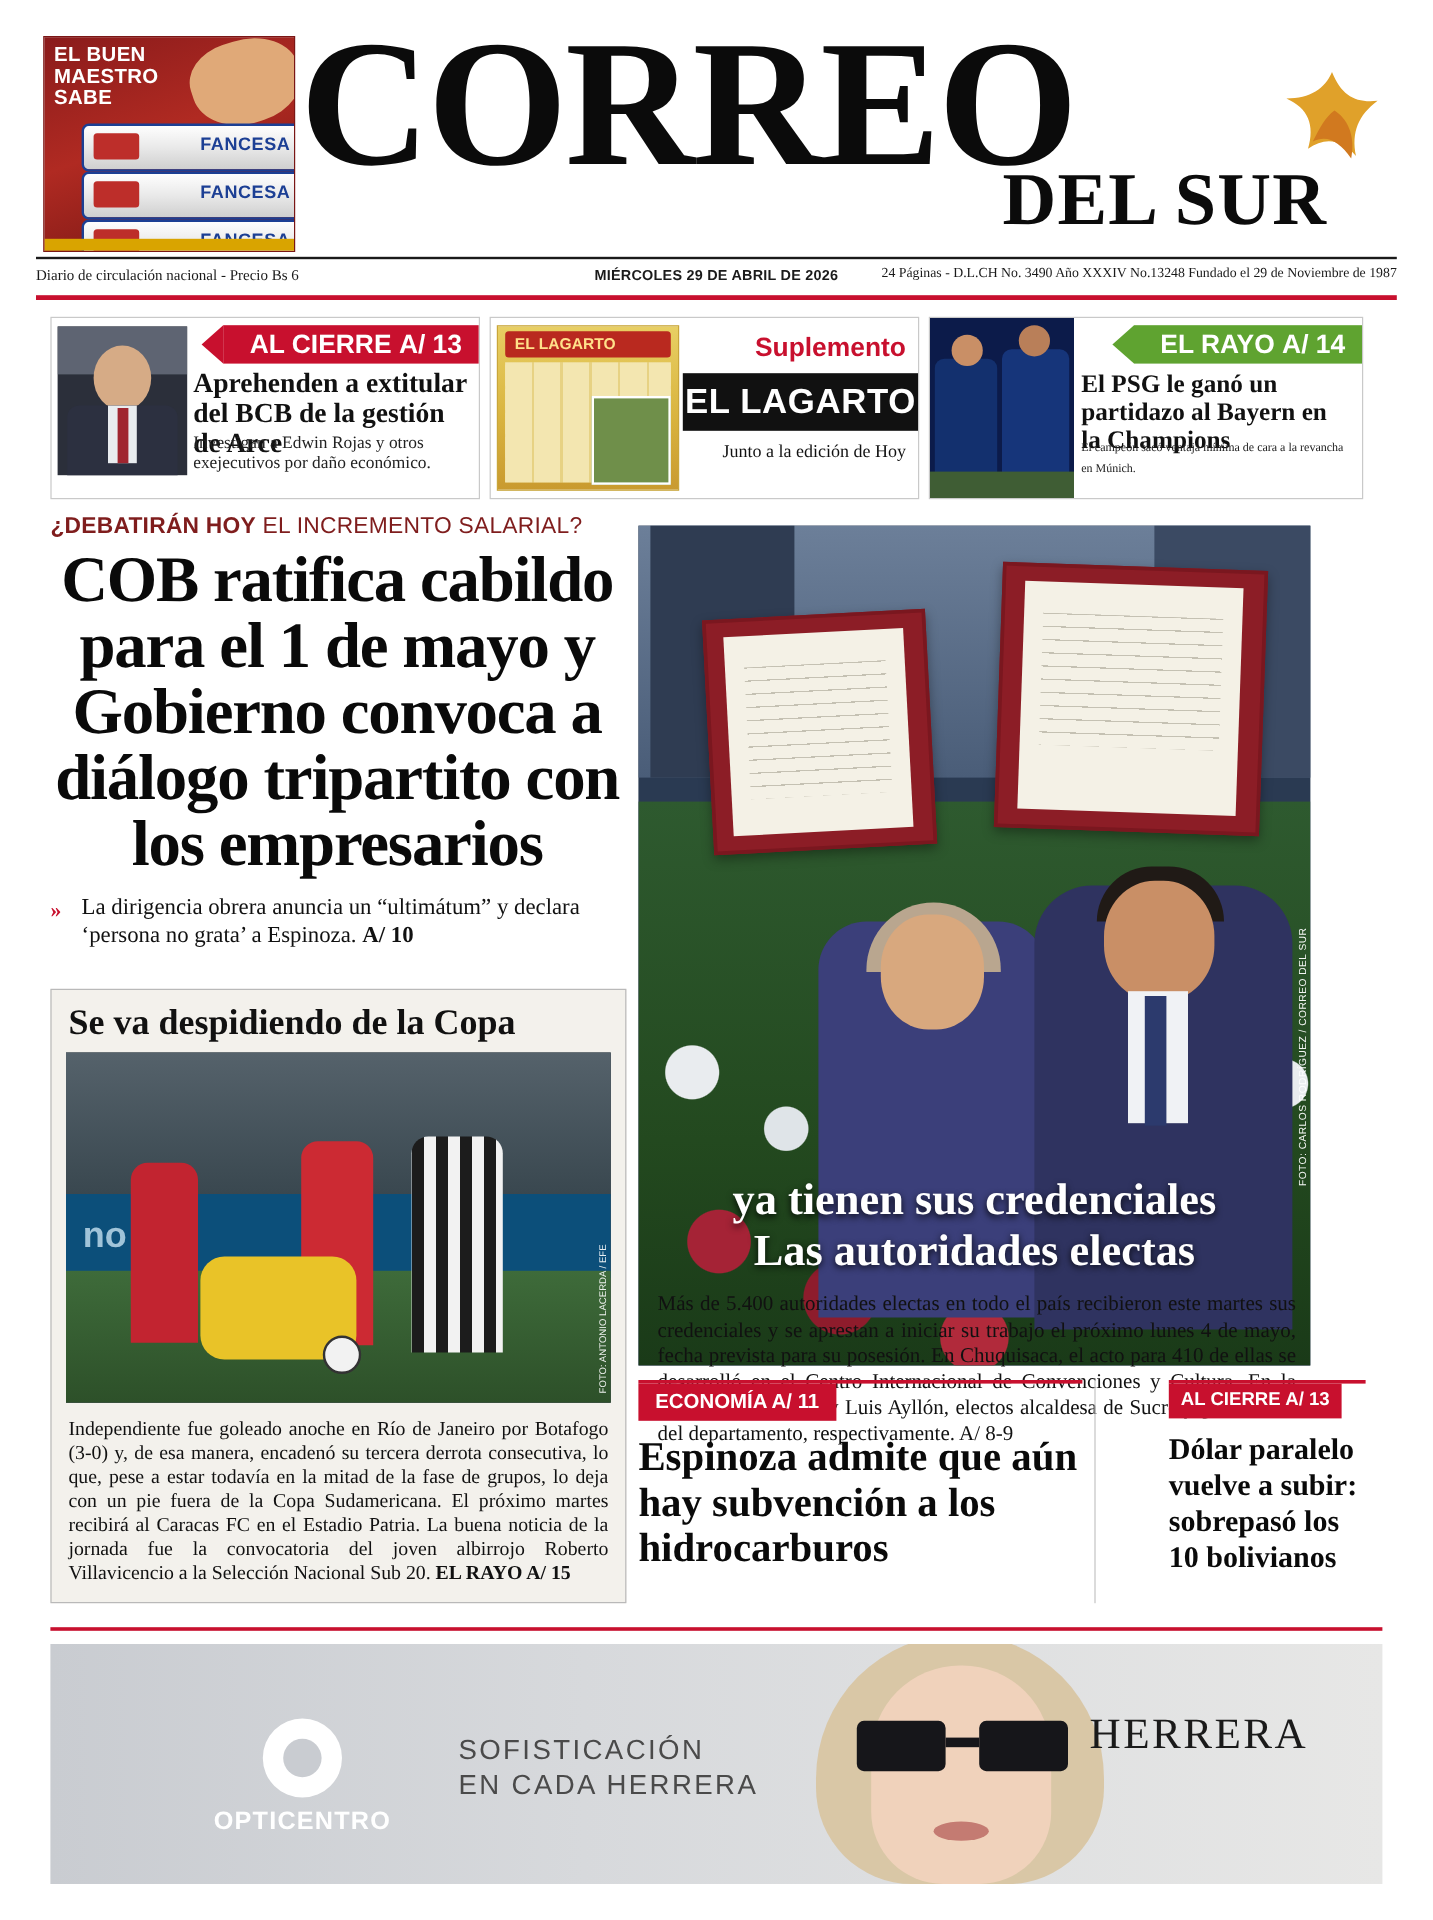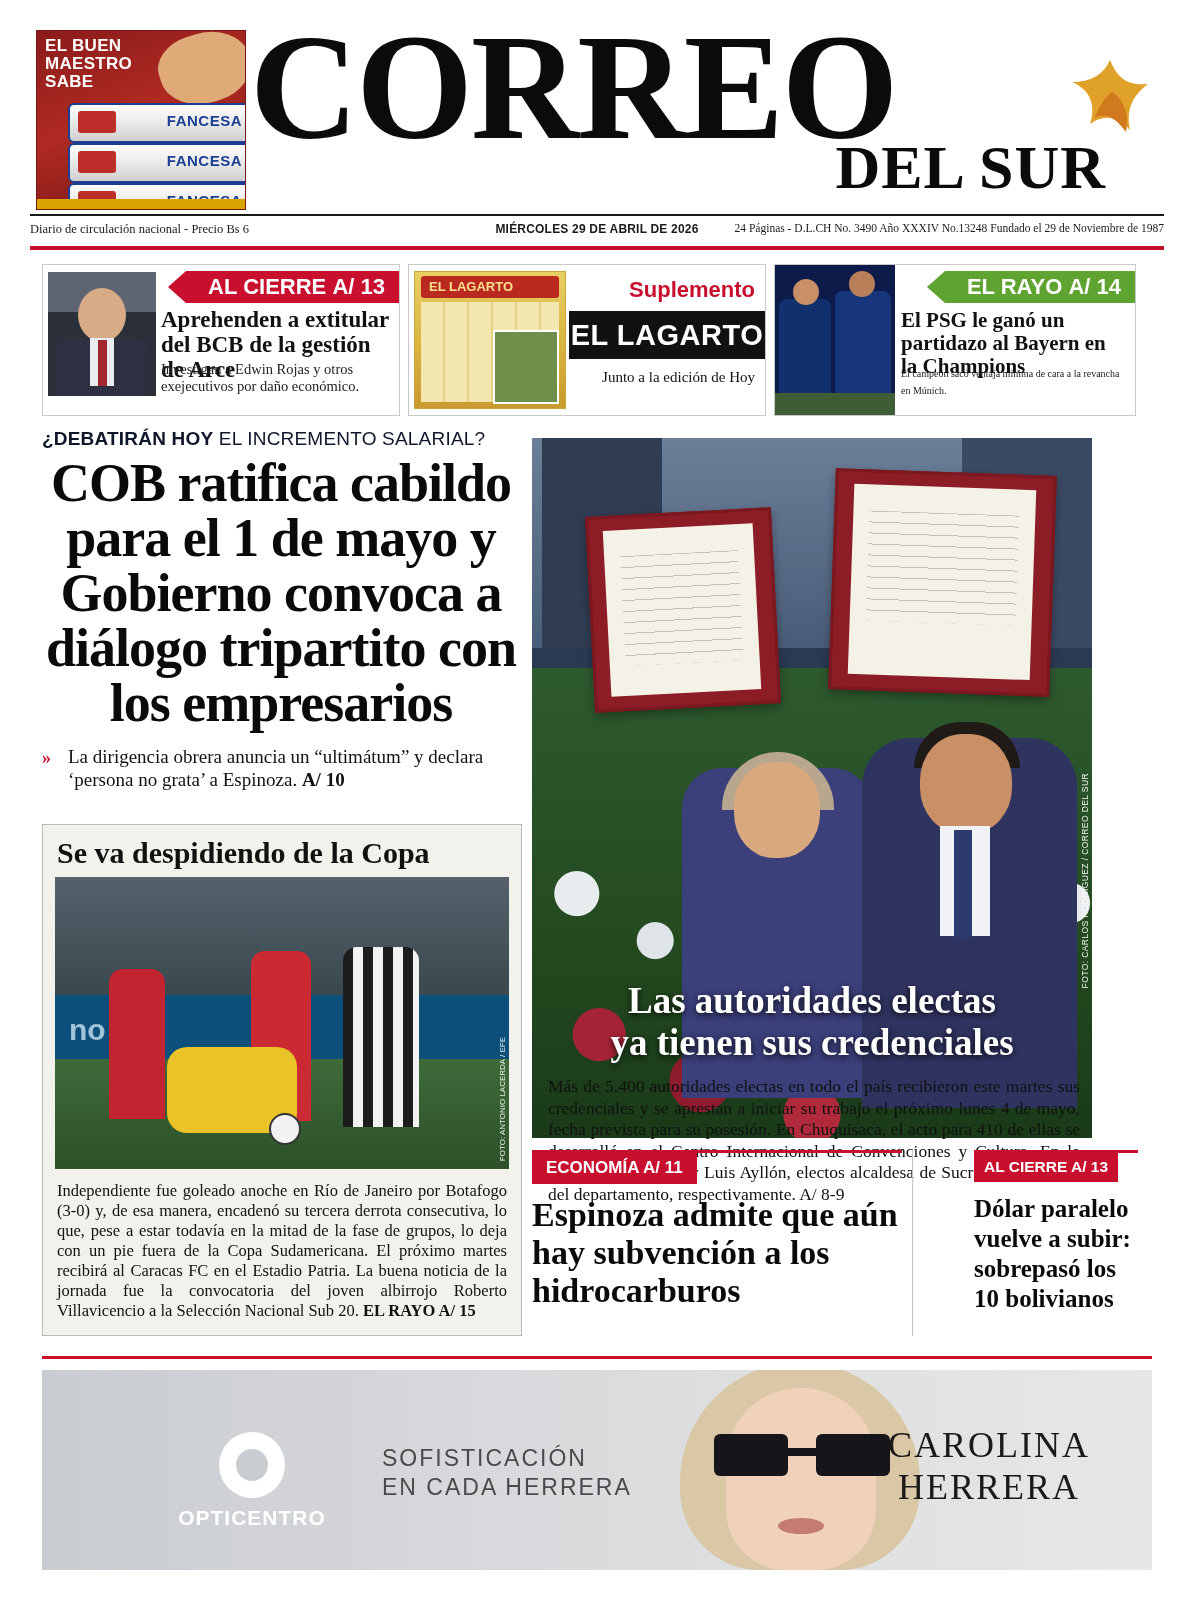--- a/index.html
+++ b/index.html
@@ -132,21 +132,21 @@
   .t3 .photo .h2{position:absolute;left:74px;top:6px;width:26px;height:26px;border-radius:50%;background:#b97f59;}
   .t3 .photo .grass{position:absolute;left:0;bottom:0;width:120px;height:22px;background:#3f5d34;}
   .t3 .head{
     position:absolute;left:126px;right:8px;top:44px;
     font-weight:bold;font-size:21px;line-height:23px;color:#111;
   }
   .t3 .sub{position:absolute;left:126px;right:8px;top:100px;font-size:10px;line-height:17px;color:#222;}
 
   
   .lead{position:absolute;left:42px;top:428px;width:478px;}
-  .kicker{font-family:"Liberation Sans",sans-serif;font-size:19px;color:#0f172a;letter-spacing:.2px;}
+  .kicker{font-family:"Liberation Sans",sans-serif;font-size:19px;color:#7f1d1d;letter-spacing:.2px;}
   .kicker b{font-weight:bold;}
   .lead h1{
     margin:6px 0 0 0;font-weight:bold;font-size:54px;line-height:55px;letter-spacing:-1px;color:#0a0a0a;text-align:center;
   }
   .lead .bullet{position:relative;margin-top:14px;padding-left:26px;font-size:19px;line-height:23px;color:#111;}
   .lead .bullet .chev{position:absolute;left:0;top:2px;color:#c8102e;font-size:18px;font-weight:bold;}
 
   
   .hero{position:absolute;left:532px;top:438px;width:560px;height:700px;overflow:hidden;background:#2a3a52;}
   .hero .wall{position:absolute;left:0;top:0;width:560px;height:210px;background:linear-gradient(180deg,#6c7f99 0%,#4a5d78 100%);}
@@ -382,22 +382,22 @@
     <div class="cert cert1">
         <div class="paper"></div>
       </div>
     <div class="cert cert2">
         <div class="paper"></div>
       </div>
     <div class="credit">FOTO: CARLOS RODRÍGUEZ / CORREO DEL SUR</div>
   </div>
 
   <div class="hero-title">
+    <div>ya tienen sus credenciales</div>
     <div>Las autoridades electas</div>
-    <div>ya tienen sus credenciales</div>
   </div>
   <div class="hero-body">Más de 5.400 autoridades electas en todo el país recibieron este martes sus credenciales y se aprestan a iniciar su trabajo el próximo lunes 4 de mayo, fecha prevista para su posesión. En Chuquisaca, el acto para 410 de ellas se desarrolló en el Centro Internacional de Convenciones y Cultura. En la foto, Fátima Tardío y Luis Ayllón, electos alcaldesa de Sucre y gobernador del departamento, respectivamente. A/ 8-9</div>
 
   <div class="sports">
     <h2>Se va despidiendo de la Copa</h2>
     <div class="img">
       <div class="crowd"></div>
       <div class="board">
           <span>no bet</span>
         </div>
@@ -449,18 +449,17 @@
       <div class="hair"></div>
       <div class="face"></div>
       <div class="glasses">
         <i></i>
         <span class="bridge"></span>
         <i></i>
       </div>
       <div class="lips"></div>
     </div>
     <div class="brand2">
-      <div>CAROLINA</div>
       <div>HERRERA</div>
     </div>
   </div>
 
 </div>
 
 </body></html>

